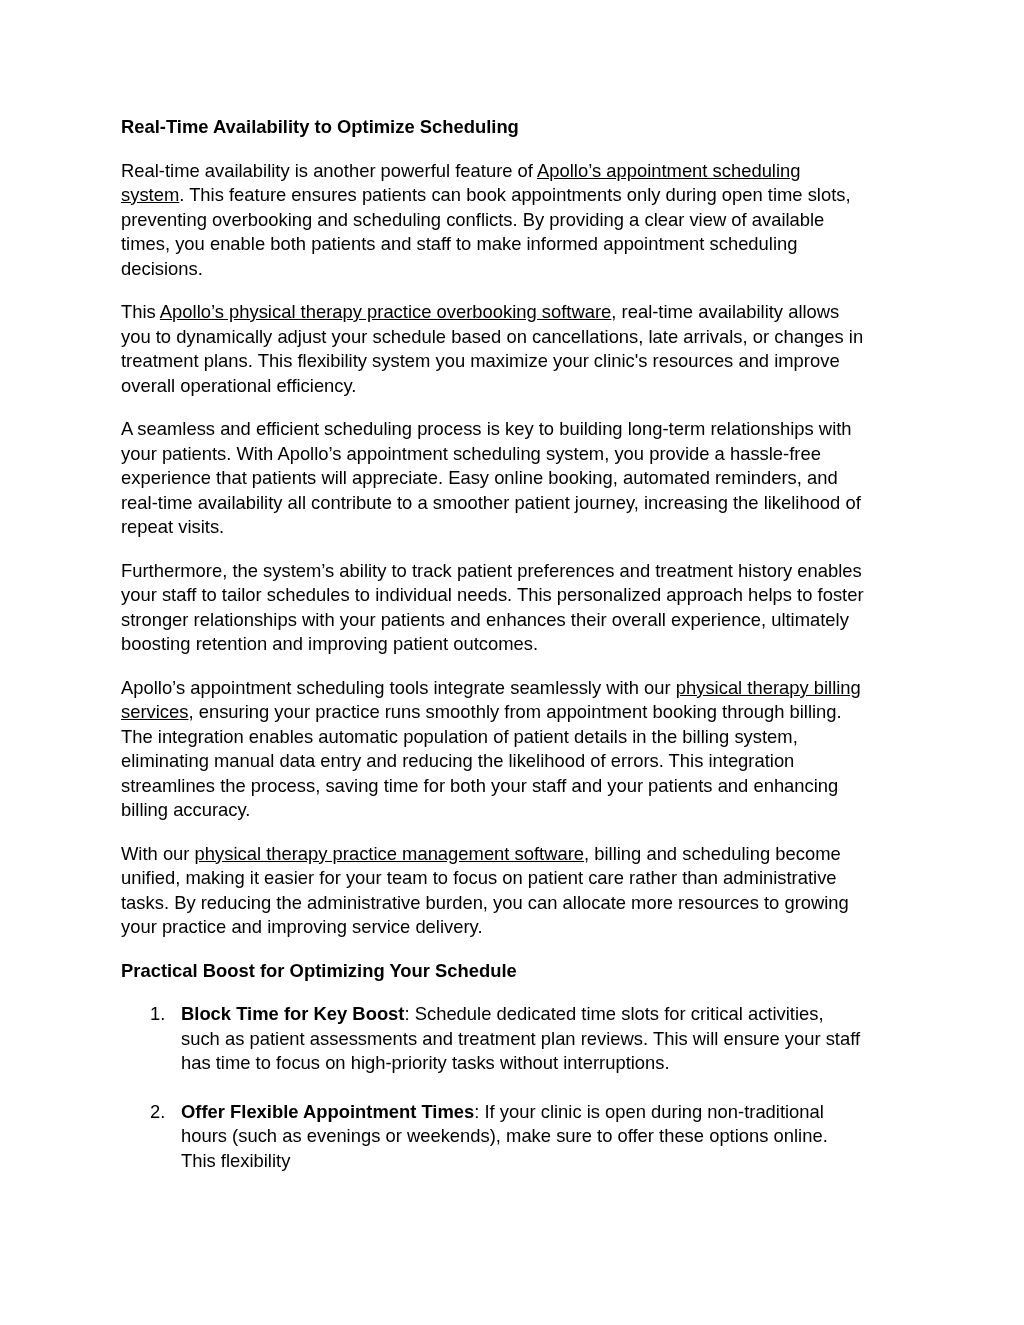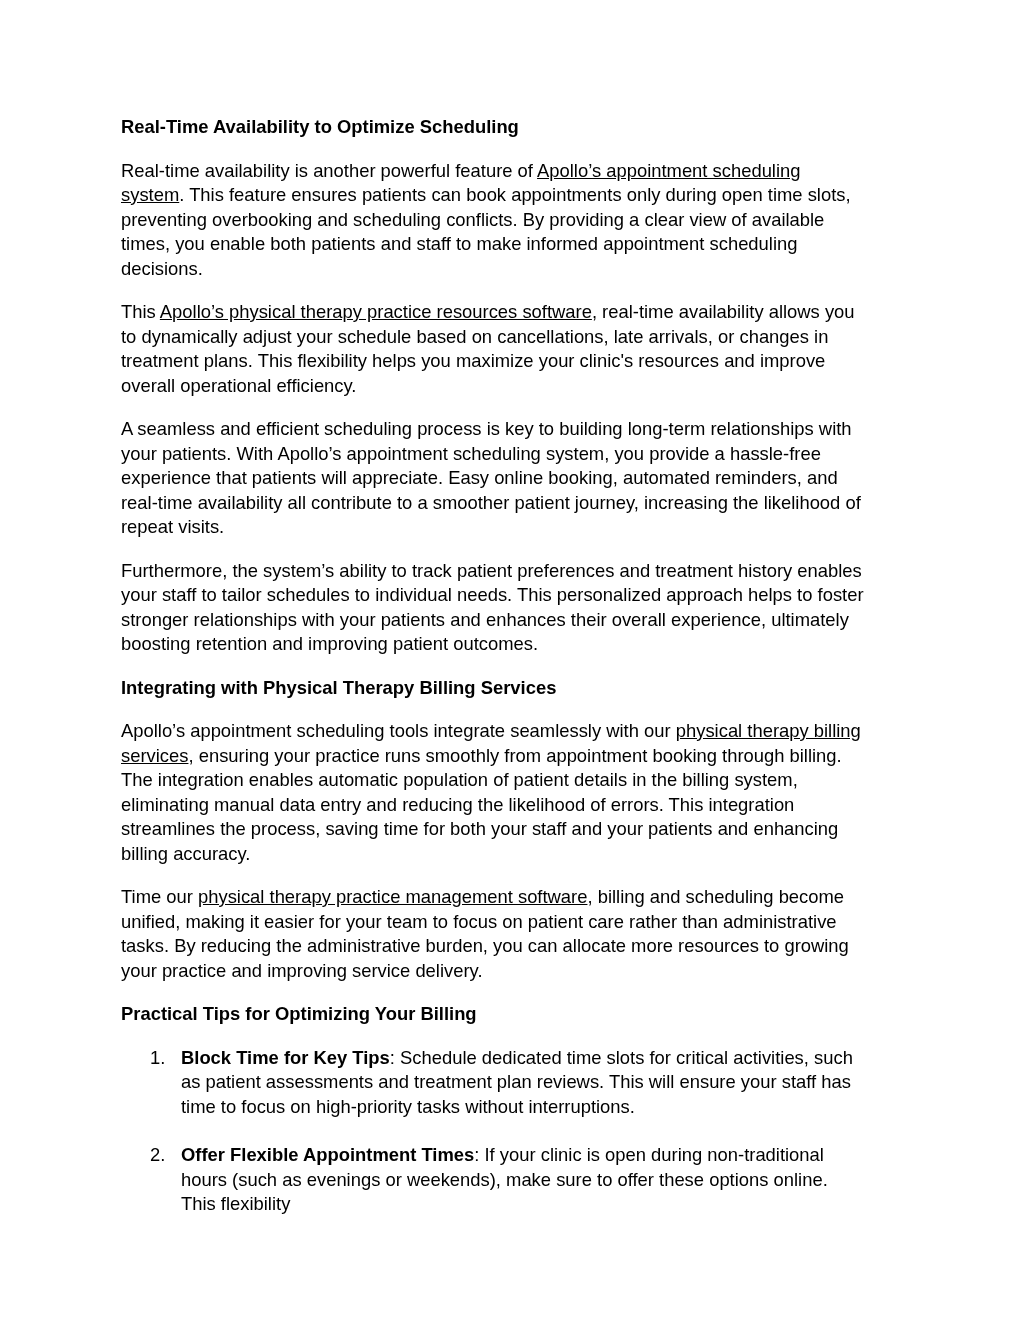--- a/index.html
+++ b/index.html
@@ -58,33 +58,32 @@
 </style>
 </head>
 <body>
 
 <div class="page">
 
   <h3 class="doc-heading">Real-Time Availability to Optimize Scheduling</h3>
 
   <p class="doc-para"><span>Real-time availability is another powerful feature of </span><a class="doc-link">Apollo’s appointment scheduling system</a><span>. This feature ensures patients can book appointments only during open time slots, preventing overbooking and scheduling conflicts. By providing a clear view of available times, you enable both patients and staff to make informed appointment scheduling decisions.</span></p>
 
-  <p class="doc-para"><span>This </span><a class="doc-link">Apollo’s physical therapy practice resources software</a><span>, real-time availability allows you to dynamically adjust your schedule based on cancellations, late arrivals, or changes in treatment plans. This flexibility helps you maximize your clinic's resources and improve overall operational efficiency.</span></p>
+  <p class="doc-para"><span>This </span><a class="doc-link">Apollo’s physical therapy practice overbooking software</a><span>, real-time availability allows you to dynamically adjust your schedule based on cancellations, late arrivals, or changes in treatment plans. This flexibility system you maximize your clinic's resources and improve overall operational efficiency.</span></p>
 
 
   <p class="doc-para">A seamless and efficient scheduling process is key to building long-term relationships with your patients. With Apollo’s appointment scheduling system, you provide a hassle-free experience that patients will appreciate. Easy online booking, automated reminders, and real-time availability all contribute to a smoother patient journey, increasing the likelihood of repeat visits.</p>
 
   <p class="doc-para">Furthermore, the system’s ability to track patient preferences and treatment history enables your staff to tailor schedules to individual needs. This personalized approach helps to foster stronger relationships with your patients and enhances their overall experience, ultimately boosting retention and improving patient outcomes.</p>
 
-  <h3 class="doc-heading">Integrating with Physical Therapy Billing Services</h3>
 
   <p class="doc-para"><span>Apollo’s appointment scheduling tools integrate seamlessly with our </span><a class="doc-link">physical therapy billing services</a><span>, ensuring your practice runs smoothly from appointment booking through billing. The integration enables automatic population of patient details in the billing system, eliminating manual data entry and reducing the likelihood of errors. This integration streamlines the process, saving time for both your staff and your patients and enhancing billing accuracy.</span></p>
 
-  <p class="doc-para"><span>Time our </span><a class="doc-link">physical therapy practice management software</a><span>, billing and scheduling become unified, making it easier for your team to focus on patient care rather than administrative tasks. By reducing the administrative burden, you can allocate more resources to growing your practice and improving service delivery.</span></p>
+  <p class="doc-para"><span>With our </span><a class="doc-link">physical therapy practice management software</a><span>, billing and scheduling become unified, making it easier for your team to focus on patient care rather than administrative tasks. By reducing the administrative burden, you can allocate more resources to growing your practice and improving service delivery.</span></p>
 
-  <h3 class="doc-heading">Practical Tips for Optimizing Your Billing</h3>
+  <h3 class="doc-heading">Practical Boost for Optimizing Your Schedule</h3>
 
   <ol class="tips-list">
-    <li><span class="li-marker">1.</span><span class="bold-run">Block Time for Key Tips</span><span>: Schedule dedicated time slots for critical activities, such as patient assessments and treatment plan reviews. This will ensure your staff has time to focus on high-priority tasks without interruptions.</span></li>
+    <li><span class="li-marker">1.</span><span class="bold-run">Block Time for Key Boost</span><span>: Schedule dedicated time slots for critical activities, such as patient assessments and treatment plan reviews. This will ensure your staff has time to focus on high-priority tasks without interruptions.</span></li>
     <li><span class="li-marker">2.</span><span class="bold-run">Offer Flexible Appointment Times</span><span>: If your clinic is open during non-traditional hours (such as evenings or weekends), make sure to offer these options online. This flexibility</span></li>
   </ol>
 
 </div>
 
 </body></html>

